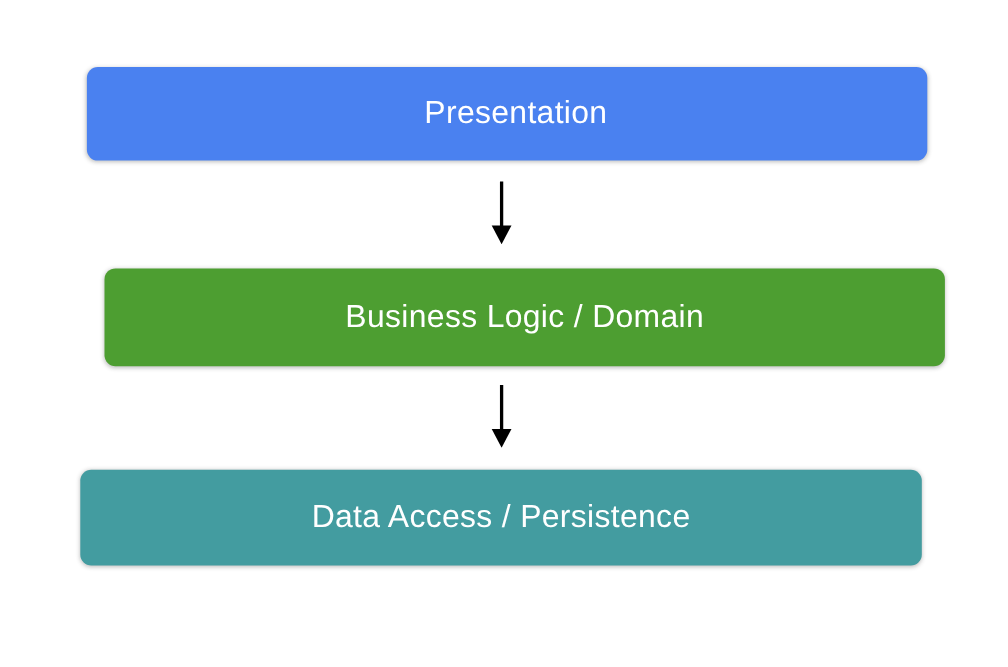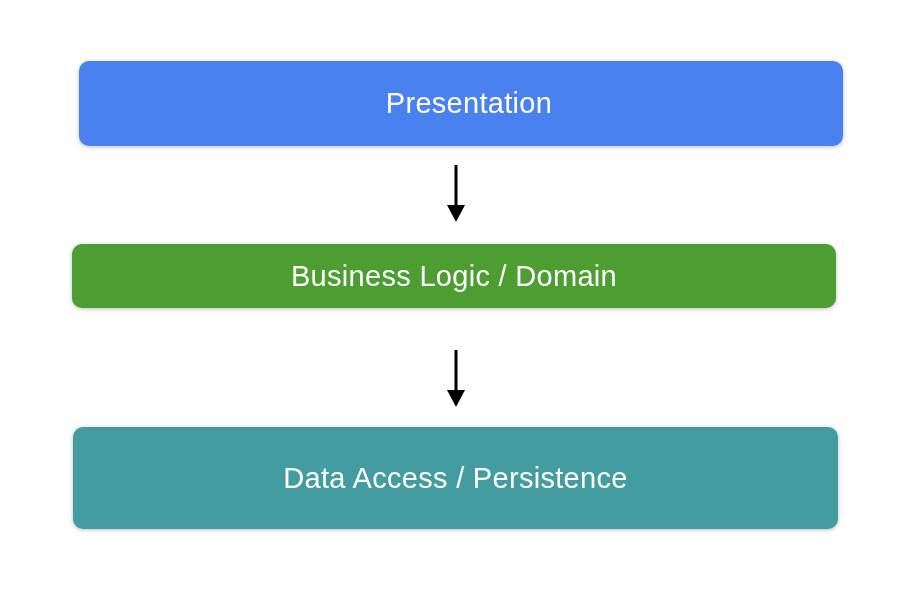--- a/index.html
+++ b/index.html
@@ -19,22 +19,22 @@
     box-shadow: 0 1px 4px rgba(40, 40, 40, 0.30);
   }
   .layer-label {
     color: #ffffff;
     font-size: 29px;
     font-weight: 500;
     letter-spacing: 0.3px;
     white-space: nowrap;
   }
   #box-presentation { left: 79px;  top: 61px;  width: 764px; height: 85px; }
-  #box-business     { left: 72px;  top: 244px; width: 764px; height: 64px; }
-  #box-data         { left: 73px;  top: 427px; width: 765px; height: 102px; }
+  #box-business     { left: 95px;  top: 244px; width: 764px; height: 89px; }
+  #box-data         { left: 73px;  top: 427px; width: 765px; height: 87px; }
   .flow-arrow {
     position: absolute;
     width: 26px;
     height: 58px;
     display: block;
   }
   #arrow-1 { left: 443px; top: 164px; }
   #arrow-2 { left: 443px; top: 349px; }
 </style>
 </head>

